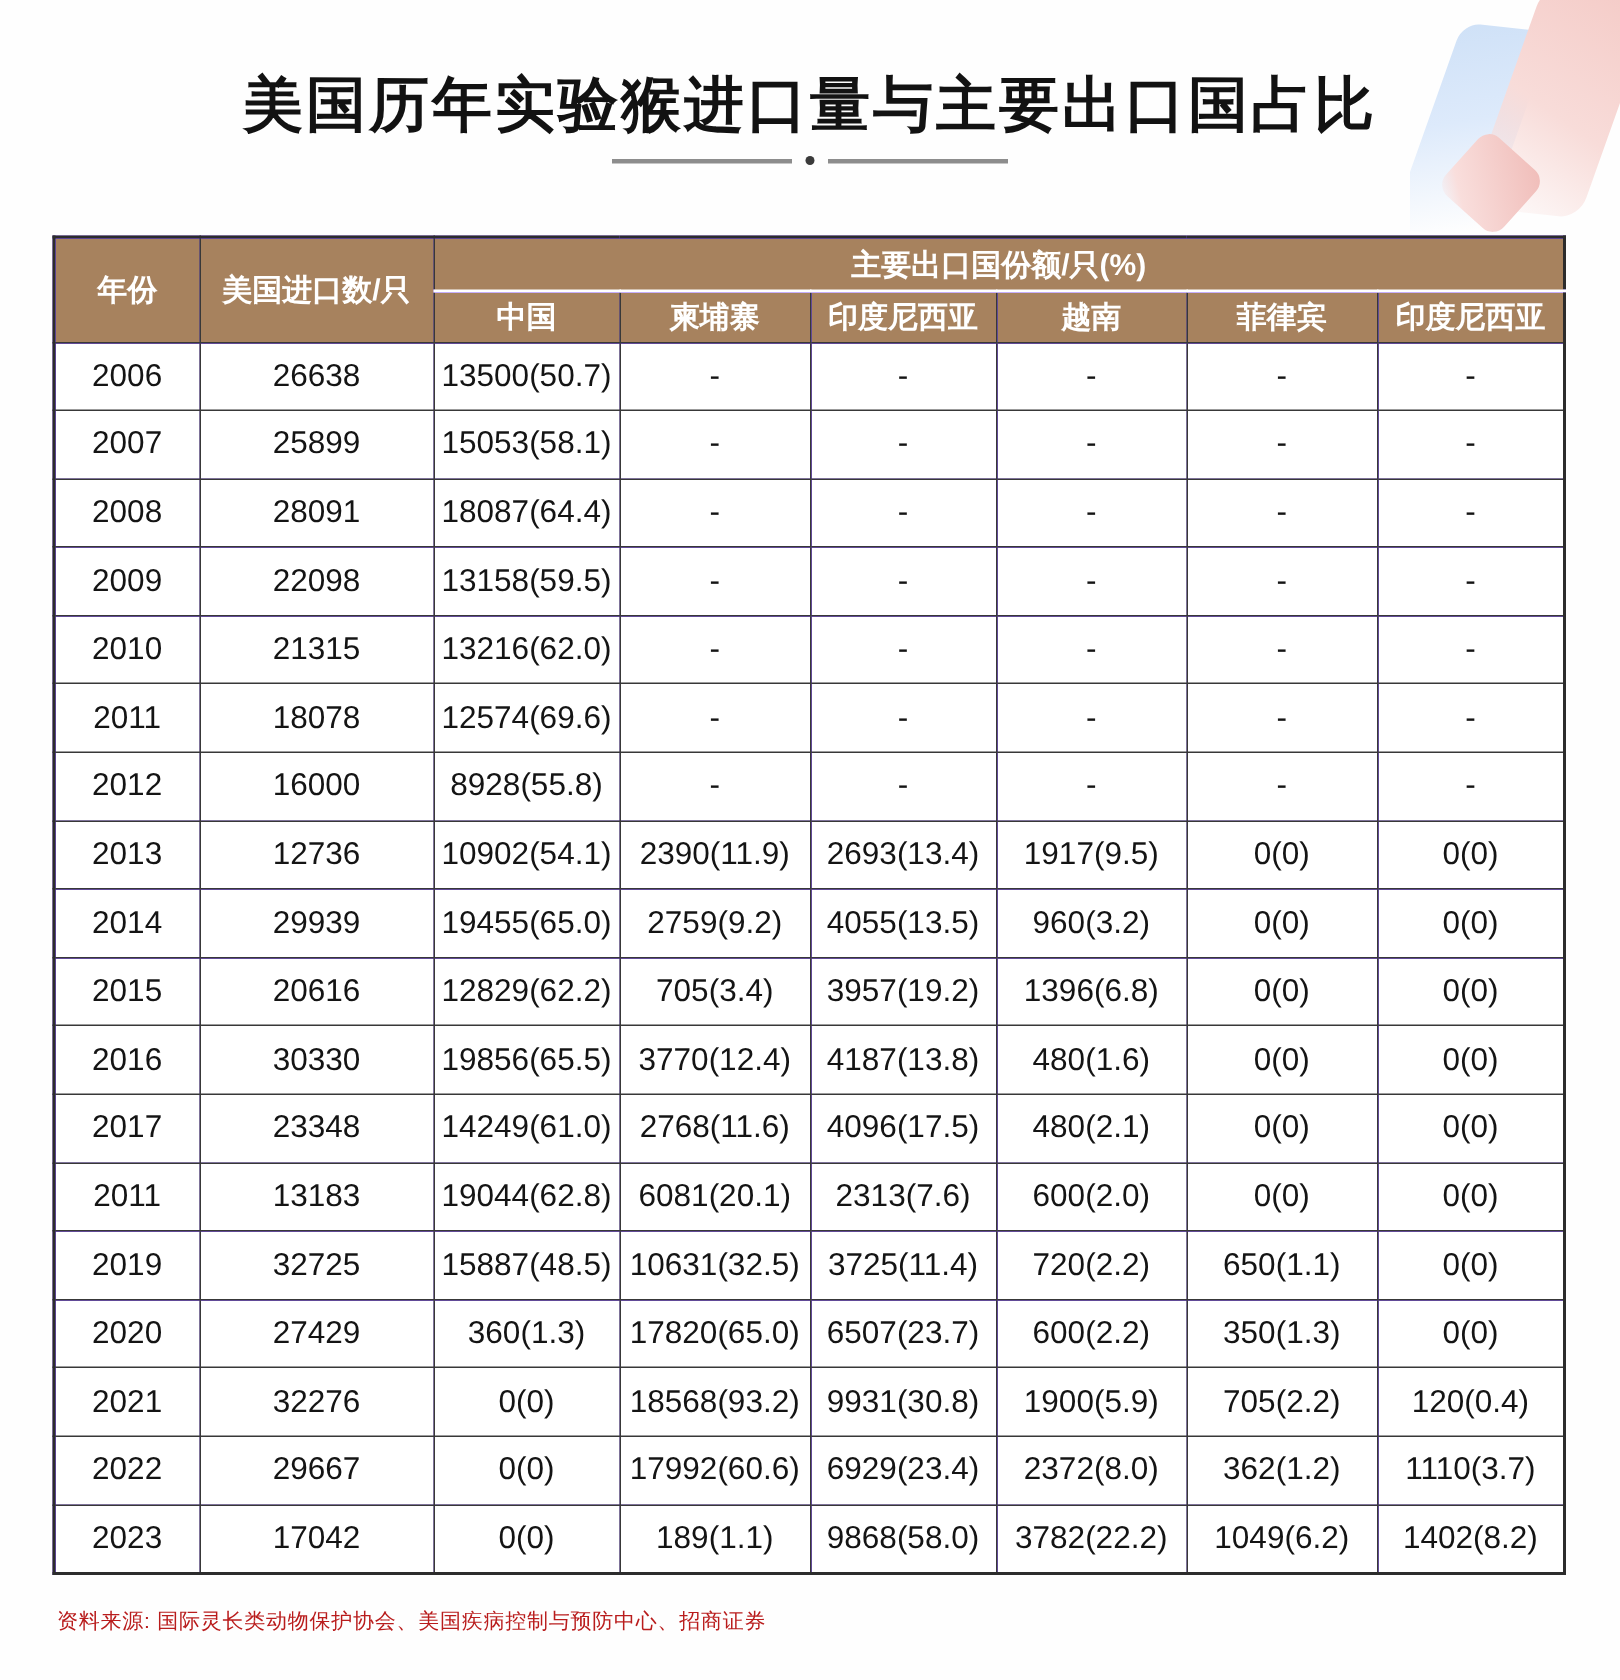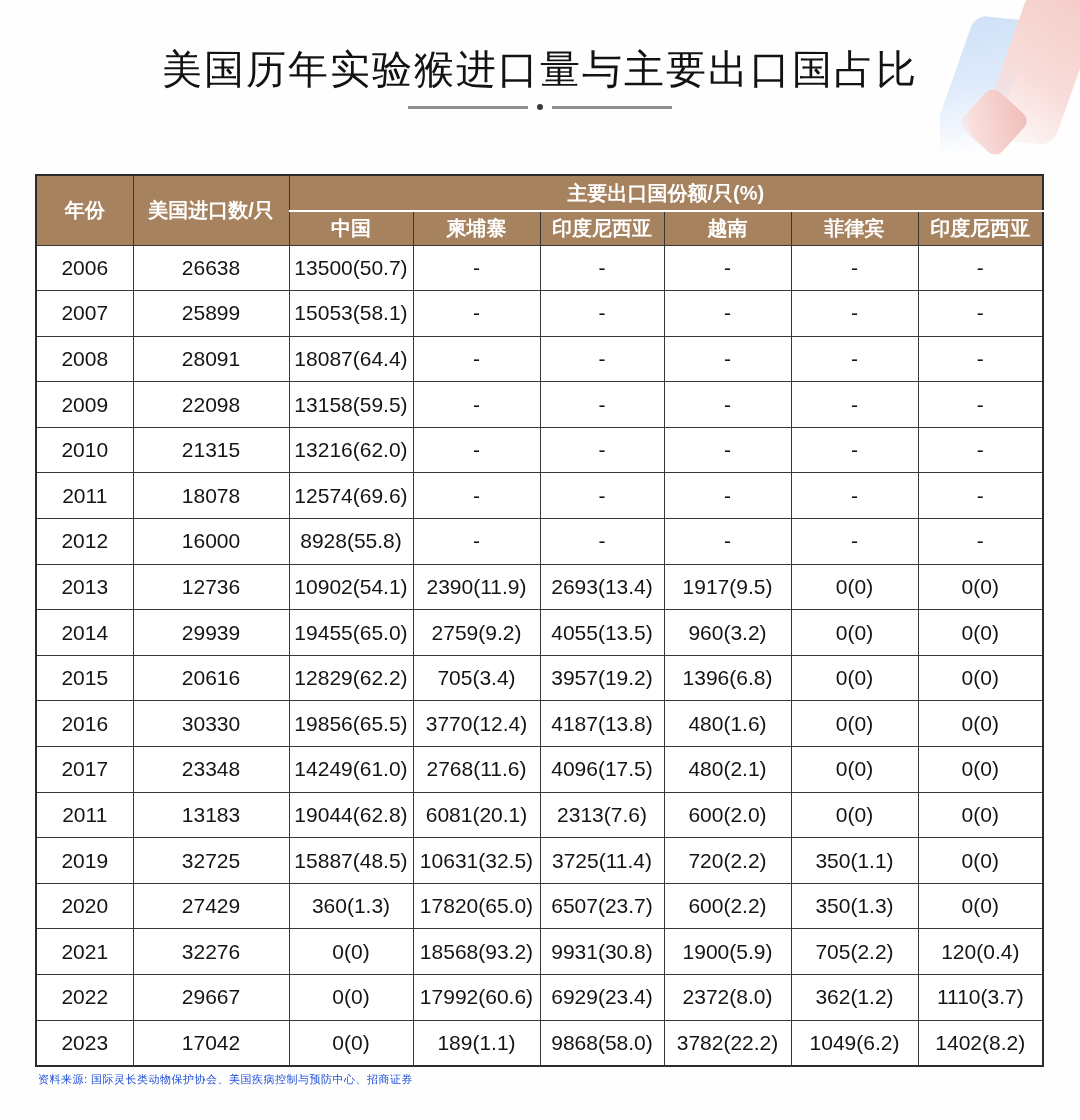--- a/index.html
+++ b/index.html
@@ -25,32 +25,32 @@
     transform: skewX(-14deg) rotate(6deg); border-radius: 14px;
   }
   .deco-pink-frag {
     position: absolute; left: 28px; top: 96px; width: 52px; height: 52px;
     background: linear-gradient(215deg, #f0bcb8 0%, #f9dedc 80%, rgba(255,255,255,0) 100%);
     transform: rotate(42deg); border-radius: 10px;
   }
 
   .title {
     position: absolute; top: 42px; left: 0; width: 100%;
-    text-align: center; font-size: 40px; font-weight: 400;
+    text-align: center; font-size: 40px; font-weight: 700;
     color: #121212; letter-spacing: 2px;
   }
   .divider {
     position: absolute; top: 104px; left: 0; width: 100%;
     display: flex; justify-content: center; align-items: center; gap: 9px;
   }
   .divider .line { width: 120px; height: 3px; background: #8d8d8d; }
   .divider .dot { width: 6px; height: 6px; border-radius: 50%; background: #3b3b3b; }
 
   table.data-table {
-    position: absolute; left: 35px; top: 174px;
+    position: absolute; left: 35px; top: 157px;
     width: 1007px; height: 891px;
     border-collapse: collapse; table-layout: fixed;
     background: #8b5cf6;
     border: 2px solid #2c2c2c;
     padding-left: 40px;
   }
   .data-table th, .data-table td {
     border: 1.5px solid #383838;
     text-align: center; vertical-align: middle;
     overflow: hidden; white-space: nowrap;
@@ -62,21 +62,21 @@
   .data-table thead tr.group-row { height: 36px; }
   .data-table thead tr.country-row { height: 34px; }
   .data-table thead th.group { border-bottom: 2px solid #ffffff; }
   .data-table thead tr.country-row th { border-top: none; }
   .data-table tbody td {
     color: #141414; font-size: 21px; font-weight: 400;
     height: 45.6px; background: #ffffff;
   }
   .source {
     position: absolute; left: 38px; top: 1072px;
-    font-size: 11px; color: #1d4ed8; letter-spacing: 0.5px;
+    font-size: 14px; color: #b91c1c; letter-spacing: 0.5px;
   }
 </style>
 </head>
 <body>
 
 <div class="page">
 
   <div class="deco">
     <div class="deco-blue"></div>
     <div class="deco-pink"></div>
@@ -248,21 +248,21 @@
           <td>0(0)</td>
           <td>0(0)</td>
         </tr>
         <tr>
           <td>2019</td>
           <td>32725</td>
           <td>15887(48.5)</td>
           <td>10631(32.5)</td>
           <td>3725(11.4)</td>
           <td>720(2.2)</td>
-          <td>350(1.1)</td>
+          <td>650(1.1)</td>
           <td>0(0)</td>
         </tr>
         <tr>
           <td>2020</td>
           <td>27429</td>
           <td>360(1.3)</td>
           <td>17820(65.0)</td>
           <td>6507(23.7)</td>
           <td>600(2.2)</td>
           <td>350(1.3)</td>

